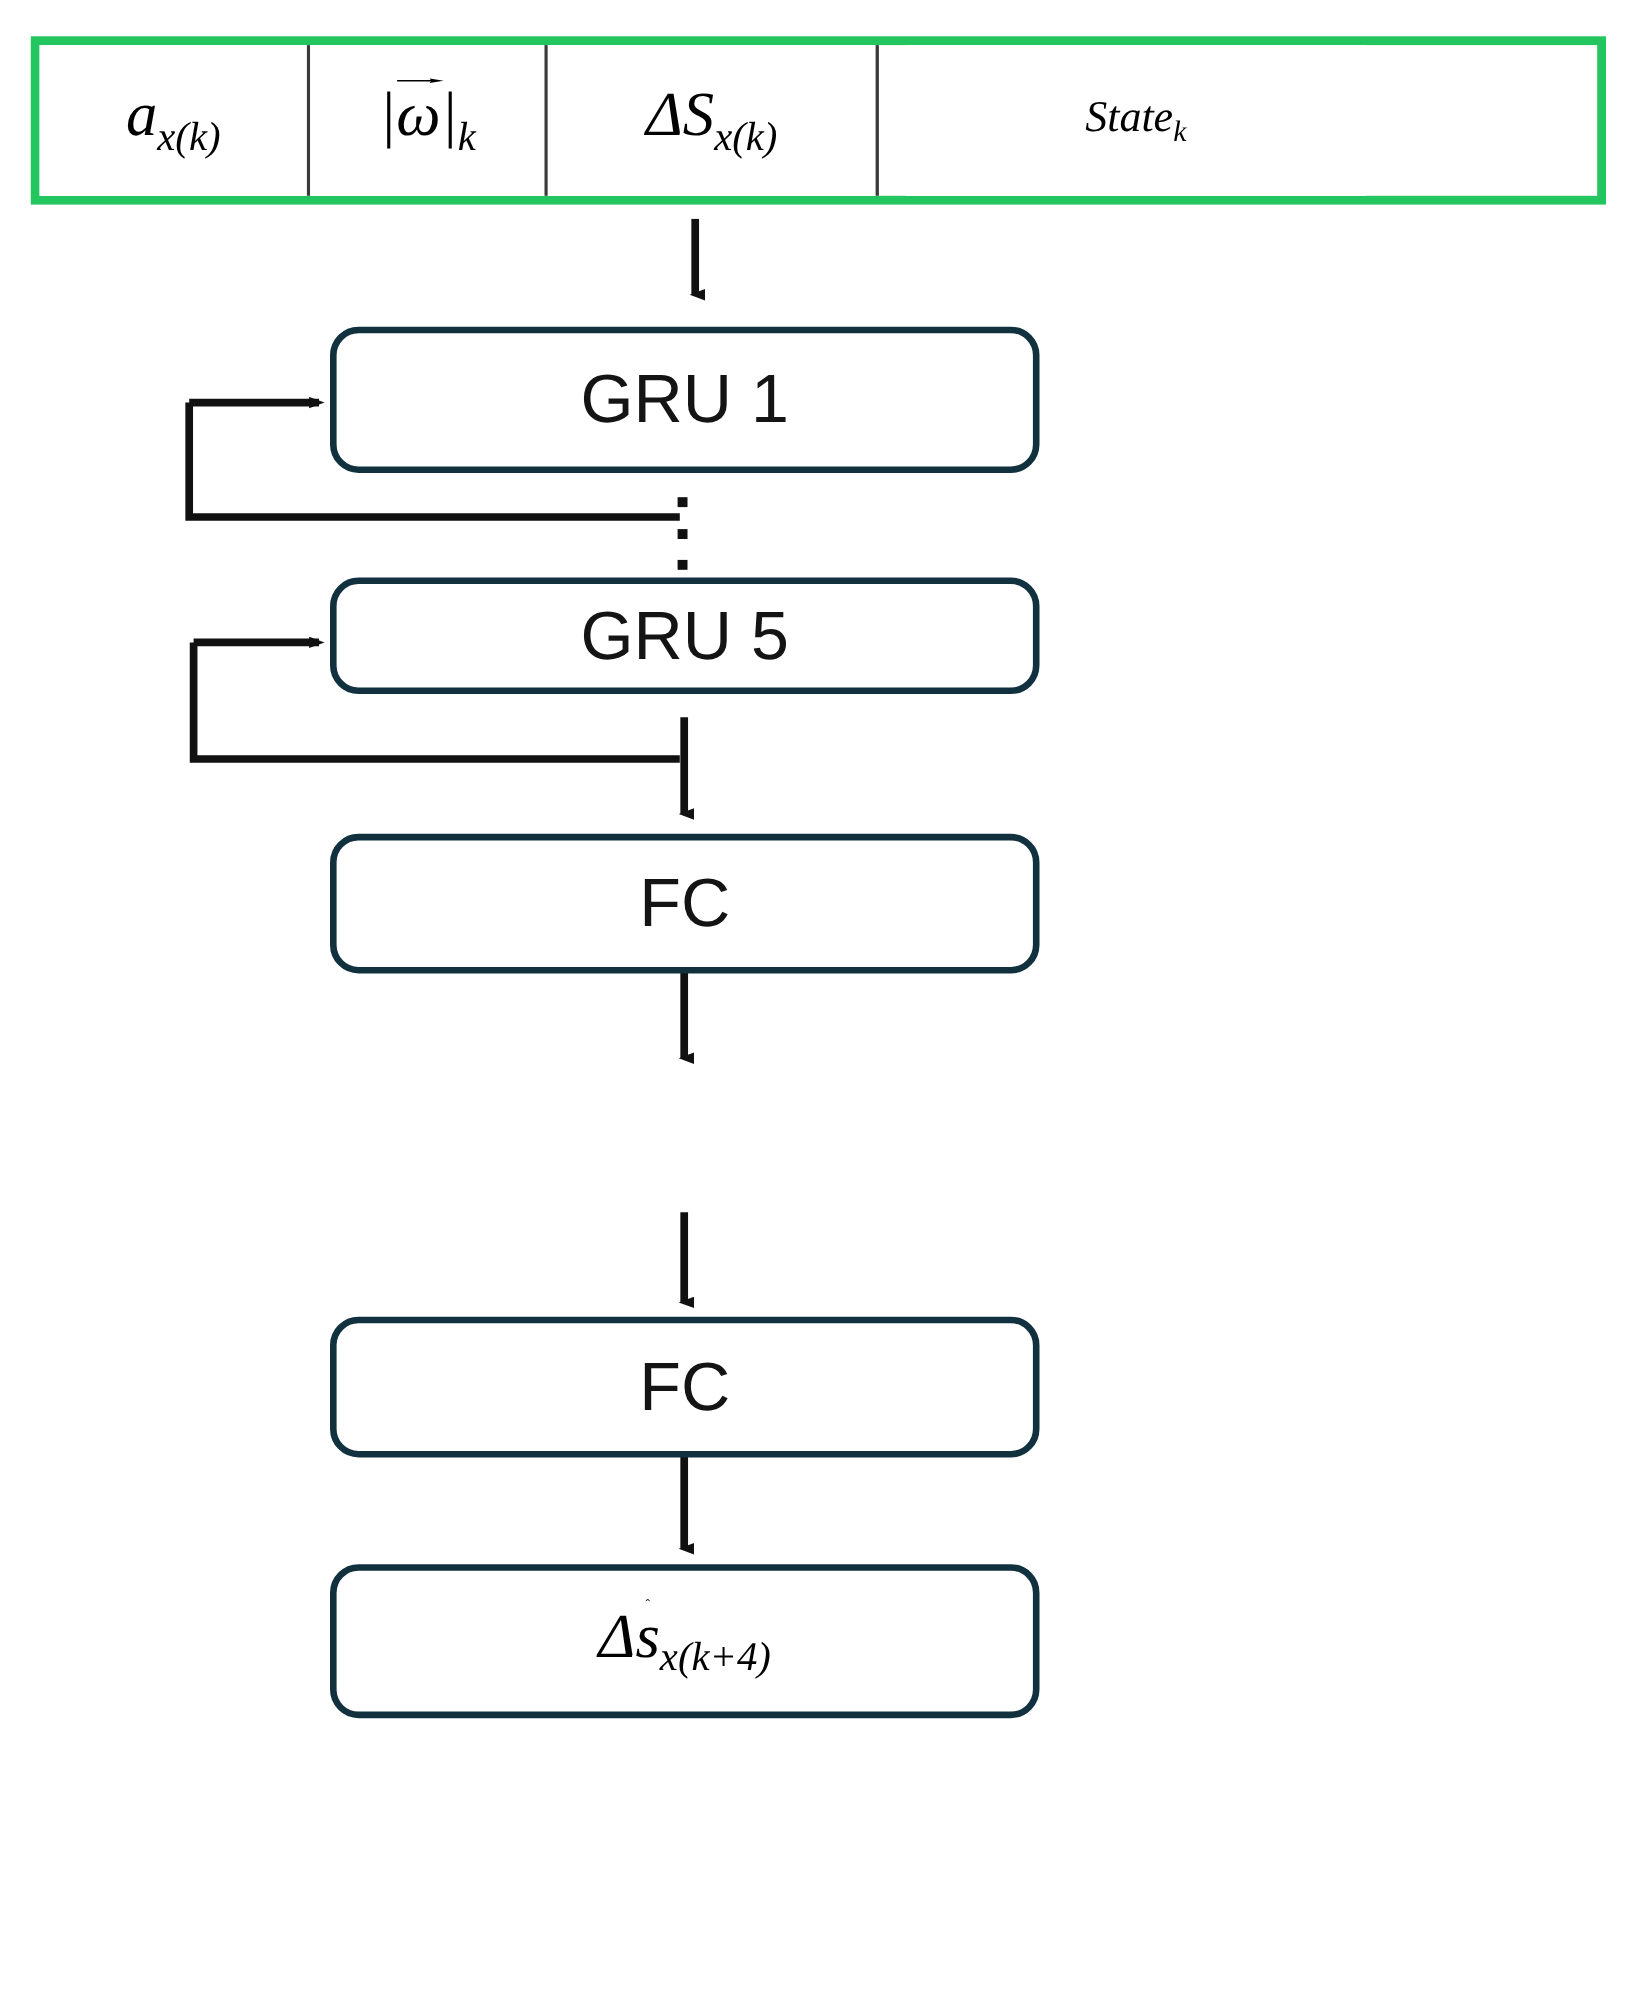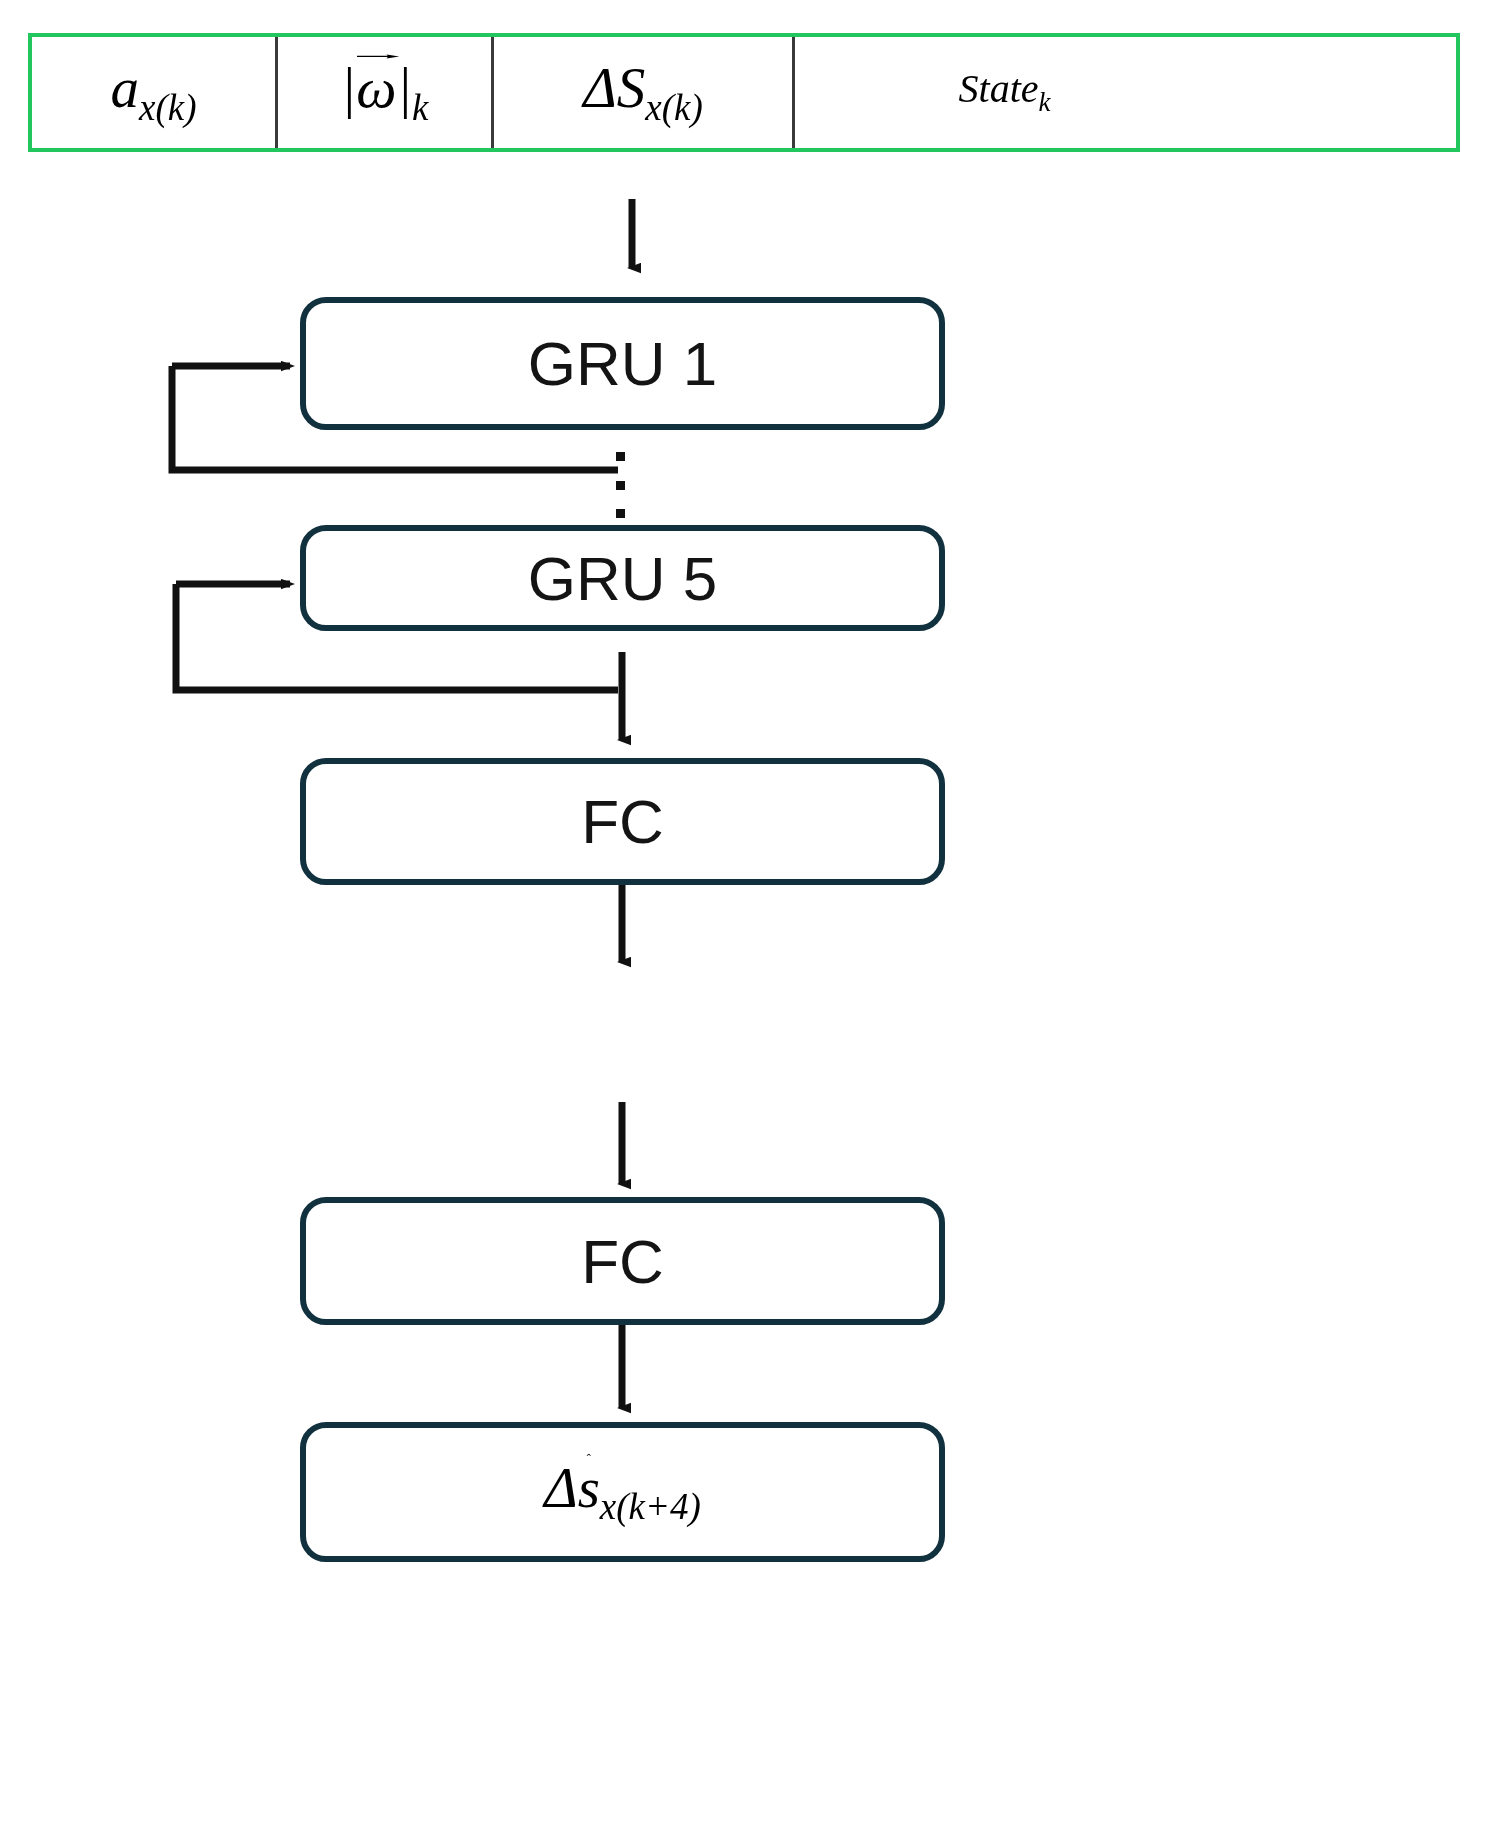--- a/index.html
+++ b/index.html
@@ -17,24 +17,24 @@
     background: #ffffff;
     overflow: hidden;
   }
 
   
   .input-table {
     position: absolute;
     left: 28px;
     top: 33px;
     width: 1432px;
-    height: 119px;
+    height: 153px;
     display: flex;
     box-sizing: border-box;
-    border: 4px solid #22c55e;
+    border: 8px solid #22c55e;
     background: #ffffff;
   }
   .input-cell {
     box-sizing: border-box;
     border-right: 3px solid #3a3a3a;
     display: flex;
     align-items: center;
     justify-content: center;
     background: #ffffff;
     overflow: hidden;
@@ -148,21 +148,21 @@
                 <line x1="0" y1="6" x2="32" y2="6" stroke="#000" stroke-width="3.2"></line>
                 <polygon points="40,6 28,1 29.5,6 28,11" fill="#000"></polygon>
               </svg>
             </span></span><span class="base">|</span><span class="sub">k</span></span>
     </div>
 
     <div class="input-cell" style="width:301px;">
       <span class="math"><span class="base">ΔS</span><span class="sub">x(k)</span></span>
     </div>
 
-    <div class="input-cell" style="width:419px;">
+    <div class="input-cell" style="width:419px;margin-left:24px;">
       <span class="math"><span class="statetxt">State</span><span class="statesub">k</span></span>
     </div>
 
   </div>
 
   <svg id="wires" viewBox="0 0 1494 1830">
     <defs>
       <marker id="arrowDown" markerWidth="16" markerHeight="16" refX="5.2" refY="9" orient="auto" markerUnits="userSpaceOnUse">
         <polygon points="0,0 10.4,0 5.2,14" fill="#111111"></polygon>
       </marker>

